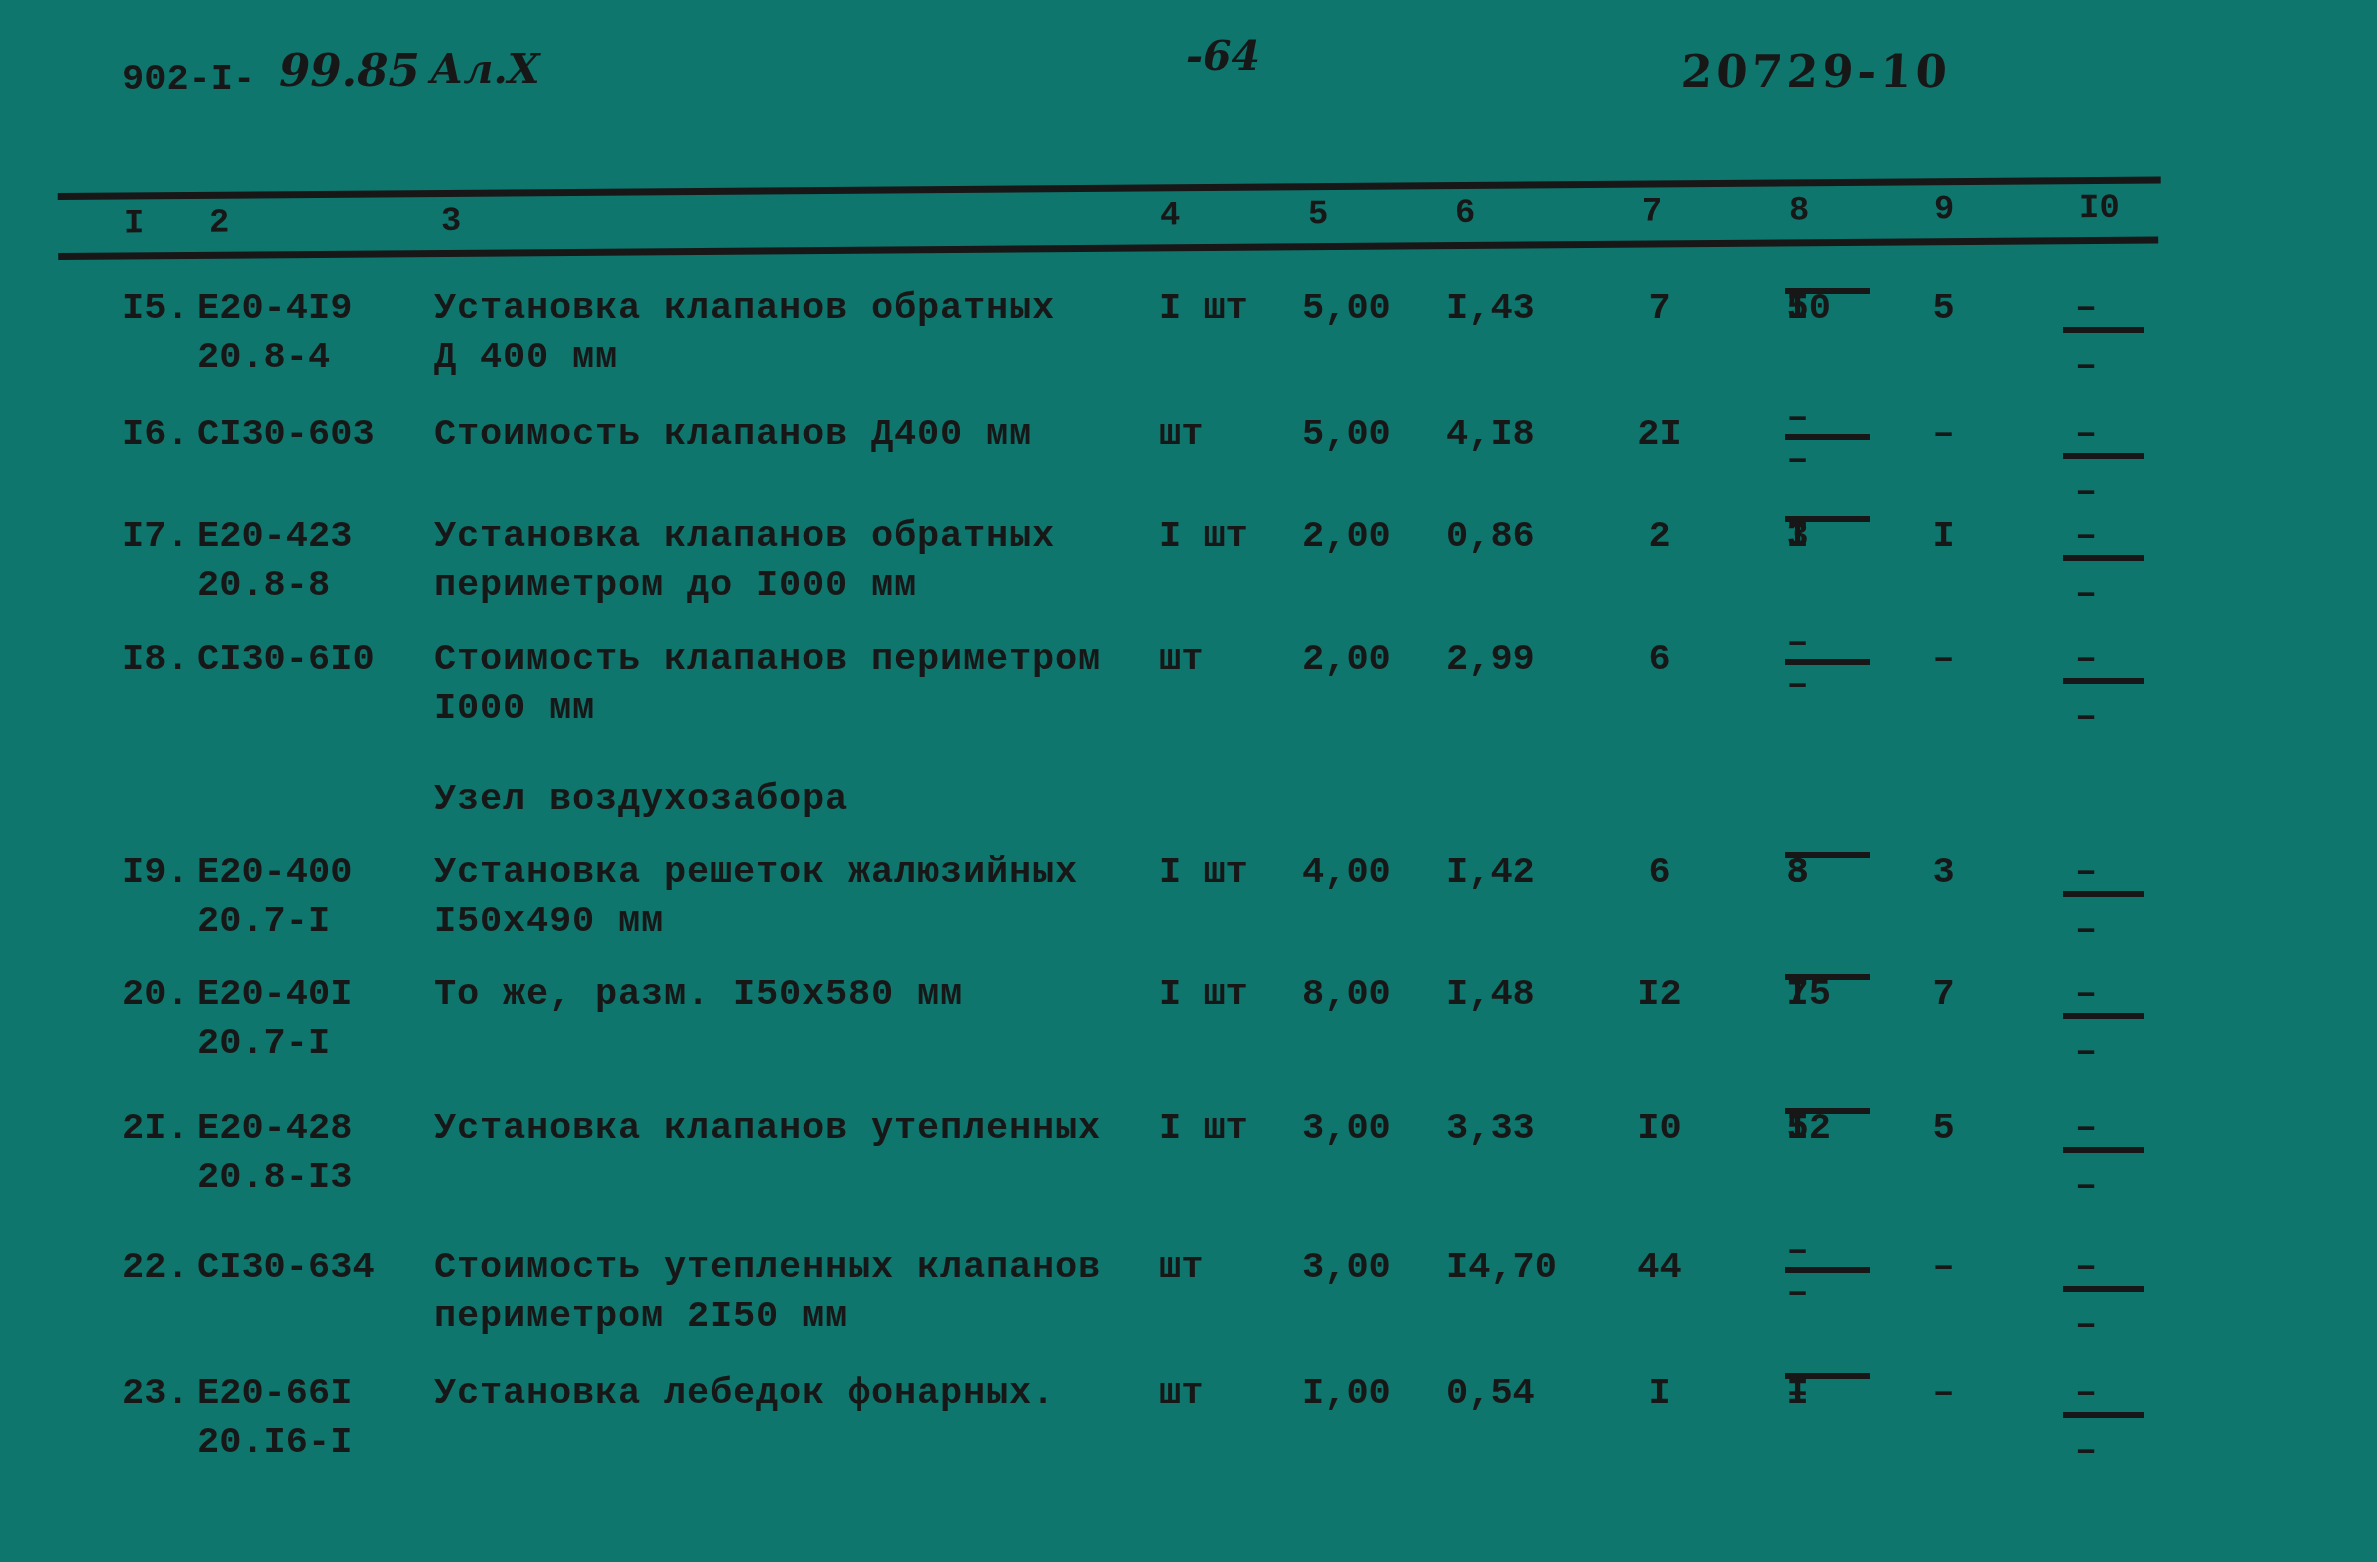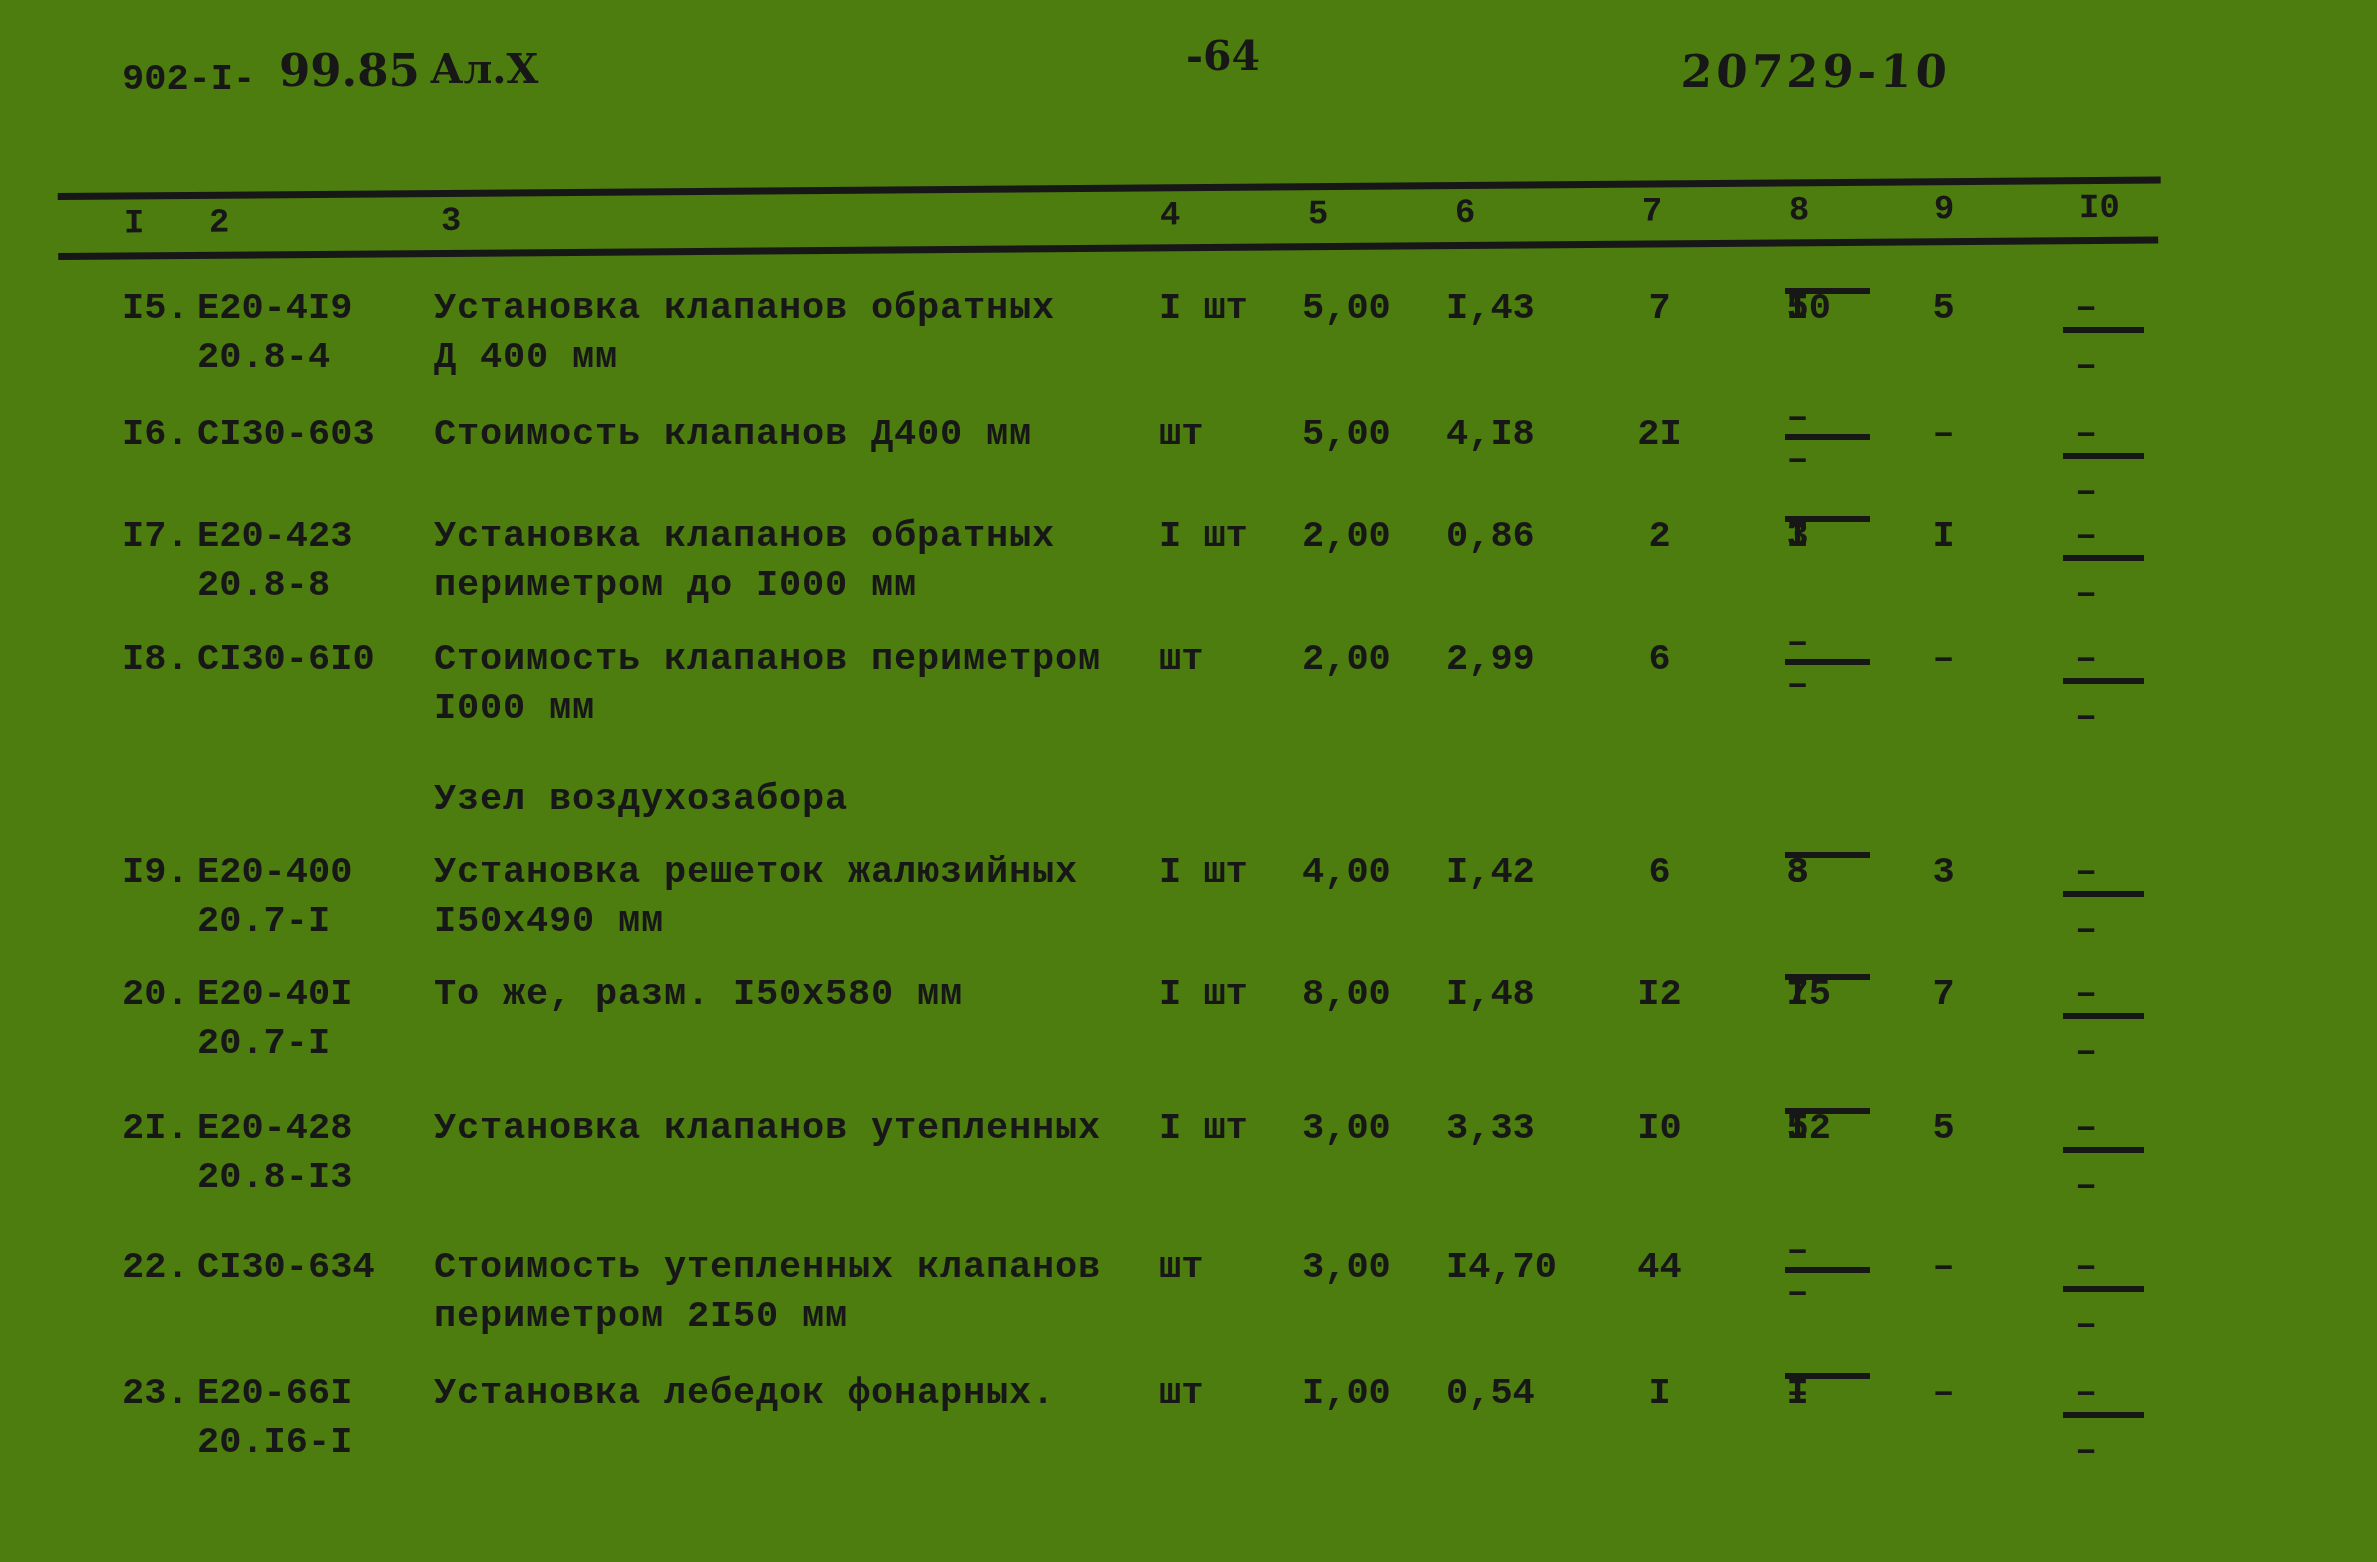--- a/index.html
+++ b/index.html
@@ -1,28 +1,28 @@
 <!DOCTYPE html>
 <html style="font-size:13px"><head>
 <meta charset="utf-8">
 <style>
   html,body{margin:0;padding:0;background:#ffffff;}
   .page{
     position:relative;
     width:2377px;height:1563px;
-    background:#4d7c0f;
+    background:#0f766e;
     color:#171717;
     font-family:"Liberation Mono", monospace;
     font-weight:700;
     overflow:hidden;
   }
   
   .hdr{position:absolute;white-space:nowrap;}
   .doc-typed{left:122px;top:58px;font-size:37px;line-height:42px;}
-  .hand{font-family:"DejaVu Serif", serif;font-weight:700;}
+  .hand{font-family:"DejaVu Serif", serif;font-style:italic;font-weight:700;}
   .doc-hand{left:279px;top:44px;font-size:45px;}
   .album{left:430px;top:45px;font-size:41px;}
   .pagenum{left:1175px;top:32px;font-size:41px;margin-left:11px;}
   .stamp{left:1681px;top:45px;font-family:"DejaVu Serif", serif;font-weight:700;
          font-size:45px;letter-spacing:4px;transform:skewX(-3deg);}
   
   .thead{position:absolute;left:0;top:0;width:2377px;height:292px;
          transform:rotate(-0.45deg);transform-origin:65px 227px;}
   .rule{position:absolute;background:#171717;height:6.5px;}
   .rule-top{left:58px;top:193px;width:2103px;}

